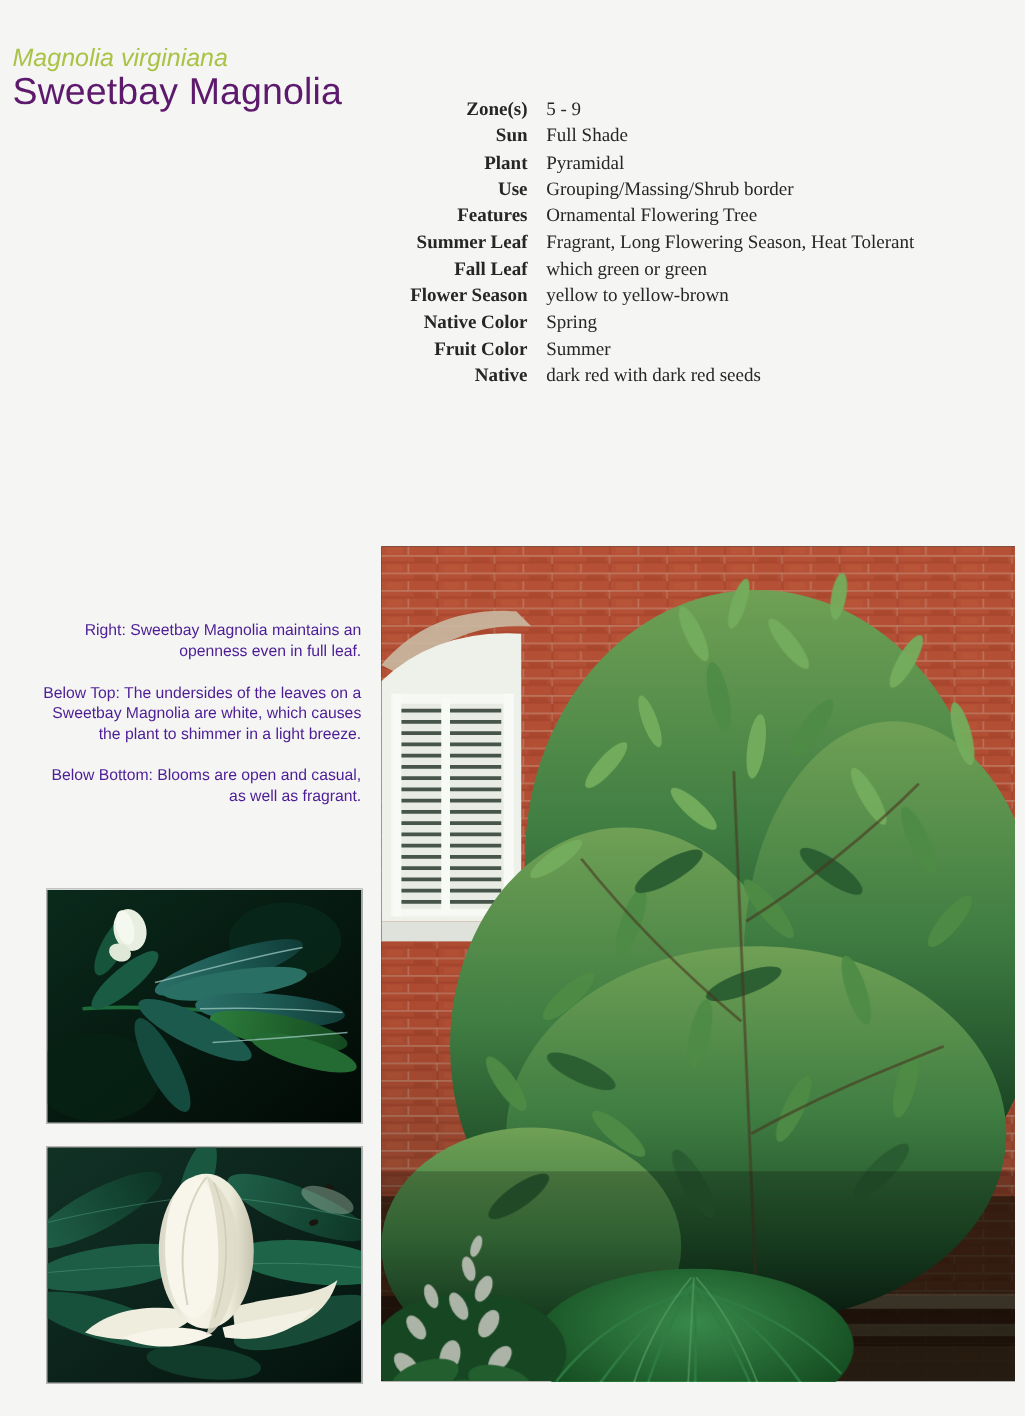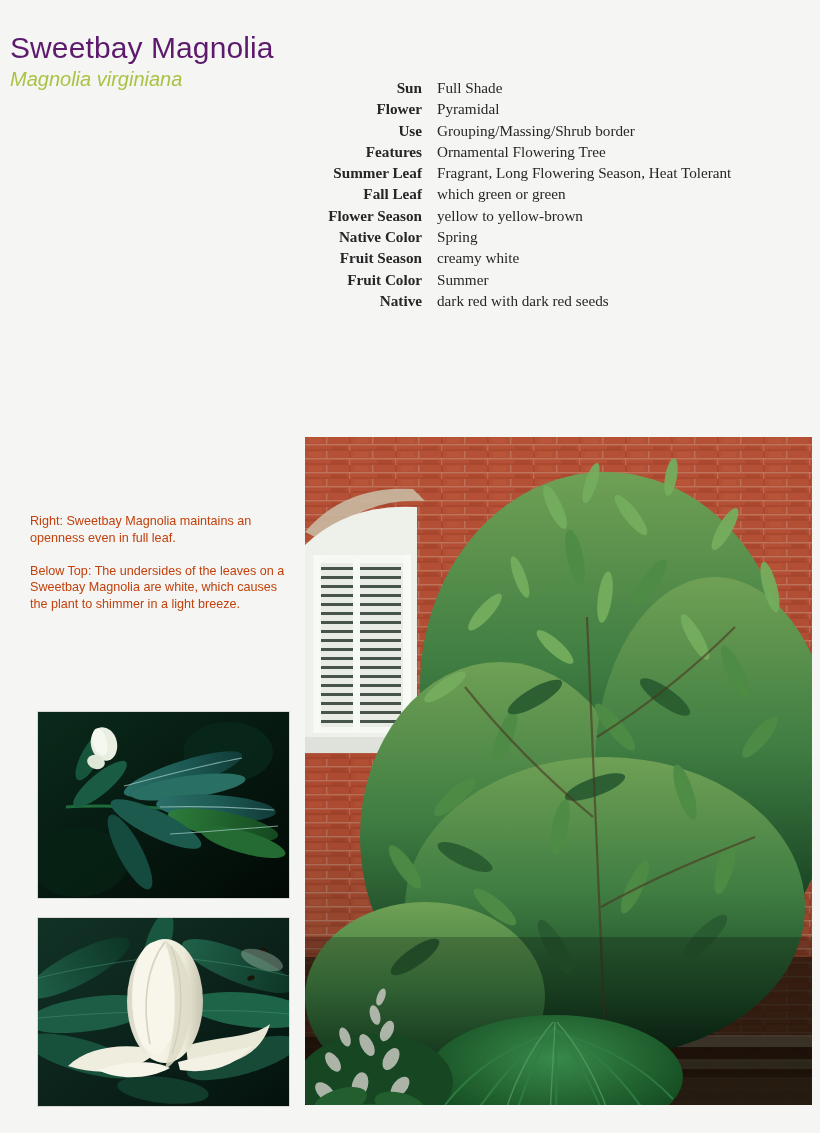--- a/index.html
+++ b/index.html
@@ -58,59 +58,63 @@
     font-weight: bold;
     padding-right: 15px;
     width: 122px;
   }
   #attributes td.attr-value { text-align: left; font-weight: normal; }
 
   
   #captions {
     position: absolute;
     left: 30px;
-    top: 513px;
+    top: 496px;
     width: 259px;
-    text-align: left;
+    text-align: right;
     font-family: "Liberation Sans", sans-serif;
     font-size: 12.6px;
     line-height: 16.8px;
-    color: #c2410c;
+    color: #4c1d95;
   }
   #captions p { margin: 0 0 16px 0; }
   #captions p:last-child { margin-bottom: 0; }
 
   
   .photo {
     position: absolute;
     overflow: hidden;
     background: #0a140c;
   }
   .photo svg { display: block; width: 100%; height: 100%; }
 
   #photo-main  { left: 305px; top: 437px; width: 507px; height: 668px; }
   #photo-leaf  { left: 37px;  top: 711px; width: 251px; height: 186px; border: 1px solid #d8d8d8;}
   #photo-bloom { left: 37px;  top: 917px; width: 251px; height: 188px; border: 1px solid #d8d8d8;}
 </style>
 </head>
 <body>
 
 <div id="header">
+  <div id="botanical-name">Magnolia virginiana</div>
   <div id="common-name">Sweetbay Magnolia</div>
-  <div id="botanical-name">Magnolia virginiana</div>
 </div>
 
 <table id="attributes">
   <tbody id="attributes-body">
       <tr>
+        <td class="attr-label">Zone(s)</td>
+        <td class="attr-value">5 - 9</td>
+      </tr>
+      <tr>
         <td class="attr-label">Sun</td>
         <td class="attr-value">Full Shade</td>
       </tr>
       <tr>
-        <td class="attr-label">Flower</td>
+        <td class="attr-label">Plant</td>
         <td class="attr-value">Pyramidal</td>
       </tr>
       <tr>
         <td class="attr-label">Use</td>
         <td class="attr-value">Grouping/Massing/Shrub border</td>
       </tr>
       <tr>
         <td class="attr-label">Features</td>
         <td class="attr-value">Ornamental Flowering Tree</td>
       </tr>
@@ -122,39 +126,36 @@
         <td class="attr-label">Fall Leaf</td>
         <td class="attr-value">which green or green</td>
       </tr>
       <tr>
         <td class="attr-label">Flower Season</td>
         <td class="attr-value">yellow to yellow-brown</td>
       </tr>
       <tr>
         <td class="attr-label">Native Color</td>
         <td class="attr-value">Spring</td>
-      </tr>
-      <tr>
-        <td class="attr-label">Fruit Season</td>
-        <td class="attr-value">creamy white</td>
       </tr>
       <tr>
         <td class="attr-label">Fruit Color</td>
         <td class="attr-value">Summer</td>
       </tr>
       <tr>
         <td class="attr-label">Native</td>
         <td class="attr-value">dark red with dark red seeds</td>
       </tr>
     </tbody>
 </table>
 
 <div id="captions">
   <p>Right: Sweetbay Magnolia maintains an openness even in full leaf.</p>
   <p>Below Top: The undersides of the leaves on a Sweetbay Magnolia are white, which causes the plant to shimmer in a light breeze.</p>
+  <p>Below Bottom: Blooms are open and casual, as well as fragrant.</p>
 </div>
 
 <div class="photo" id="photo-main">
   <svg viewBox="0 0 507 668" preserveAspectRatio="none">
     <defs>
       <linearGradient id="brickGrad" x1="0" y1="0" x2="0" y2="1">
         <stop offset="0" stop-color="#b14e33"></stop>
         <stop offset="0.55" stop-color="#9d4029"></stop>
         <stop offset="0.80" stop-color="#55311f"></stop>
         <stop offset="1" stop-color="#14110a"></stop>

